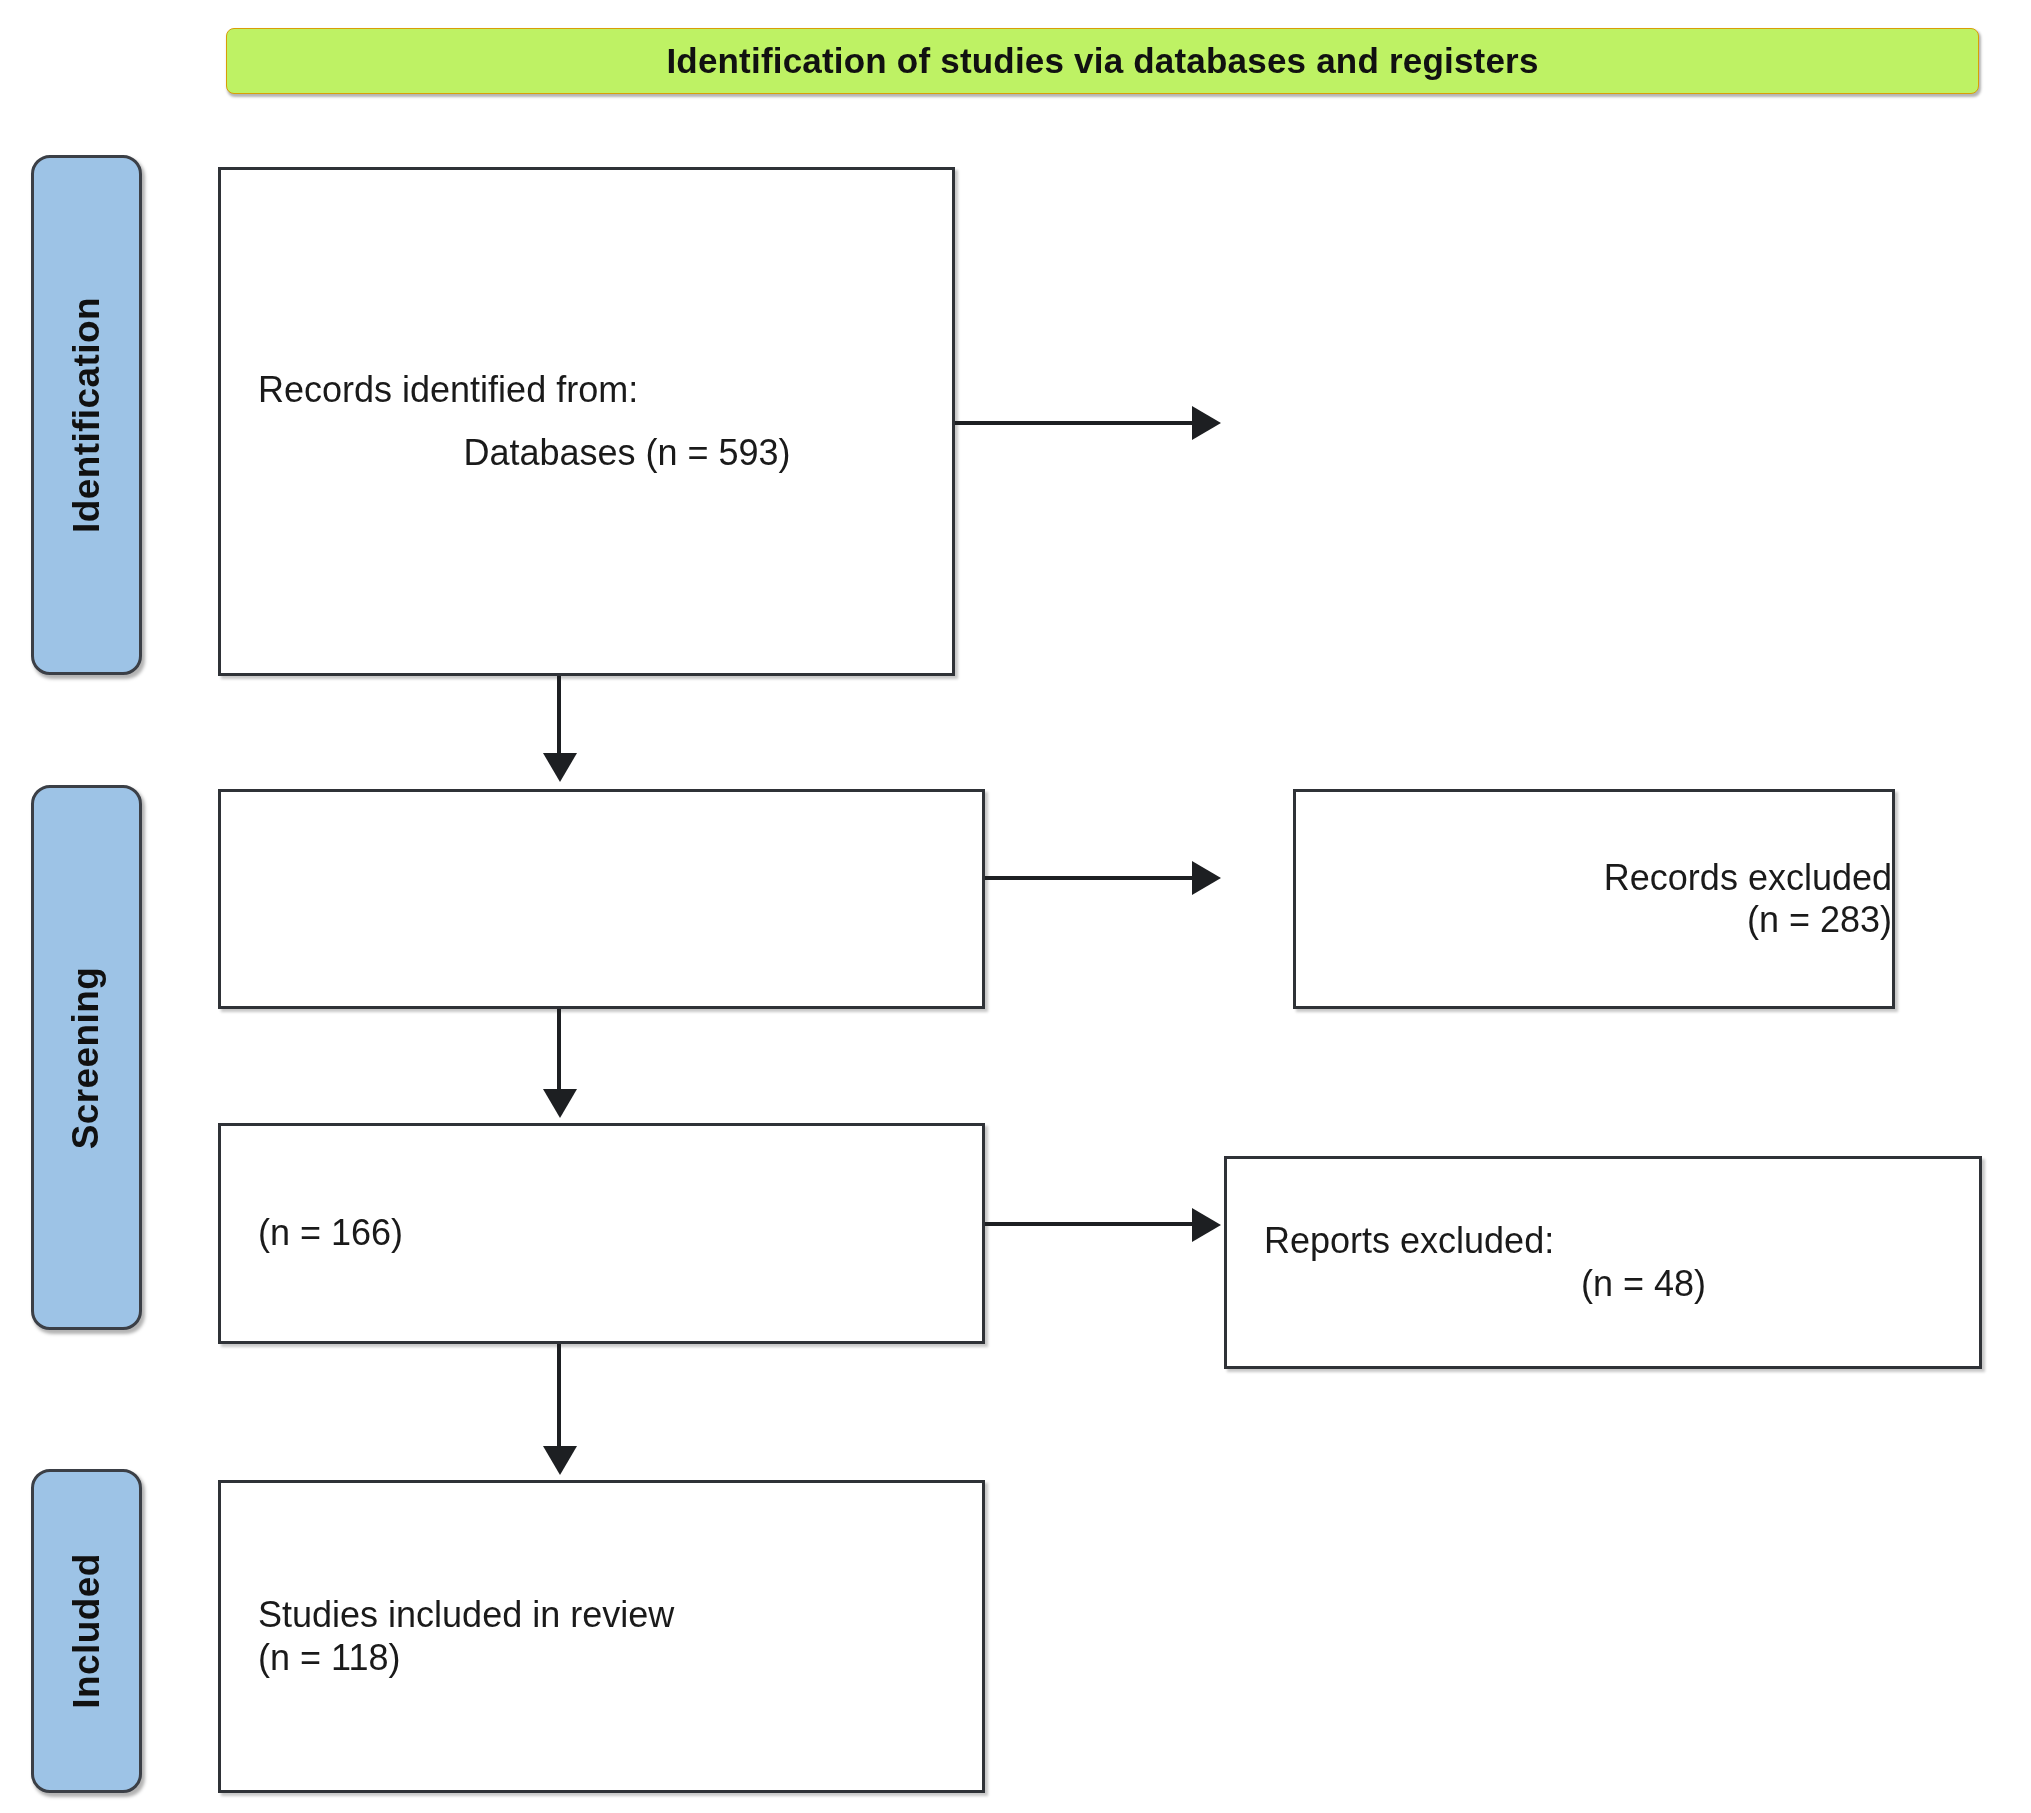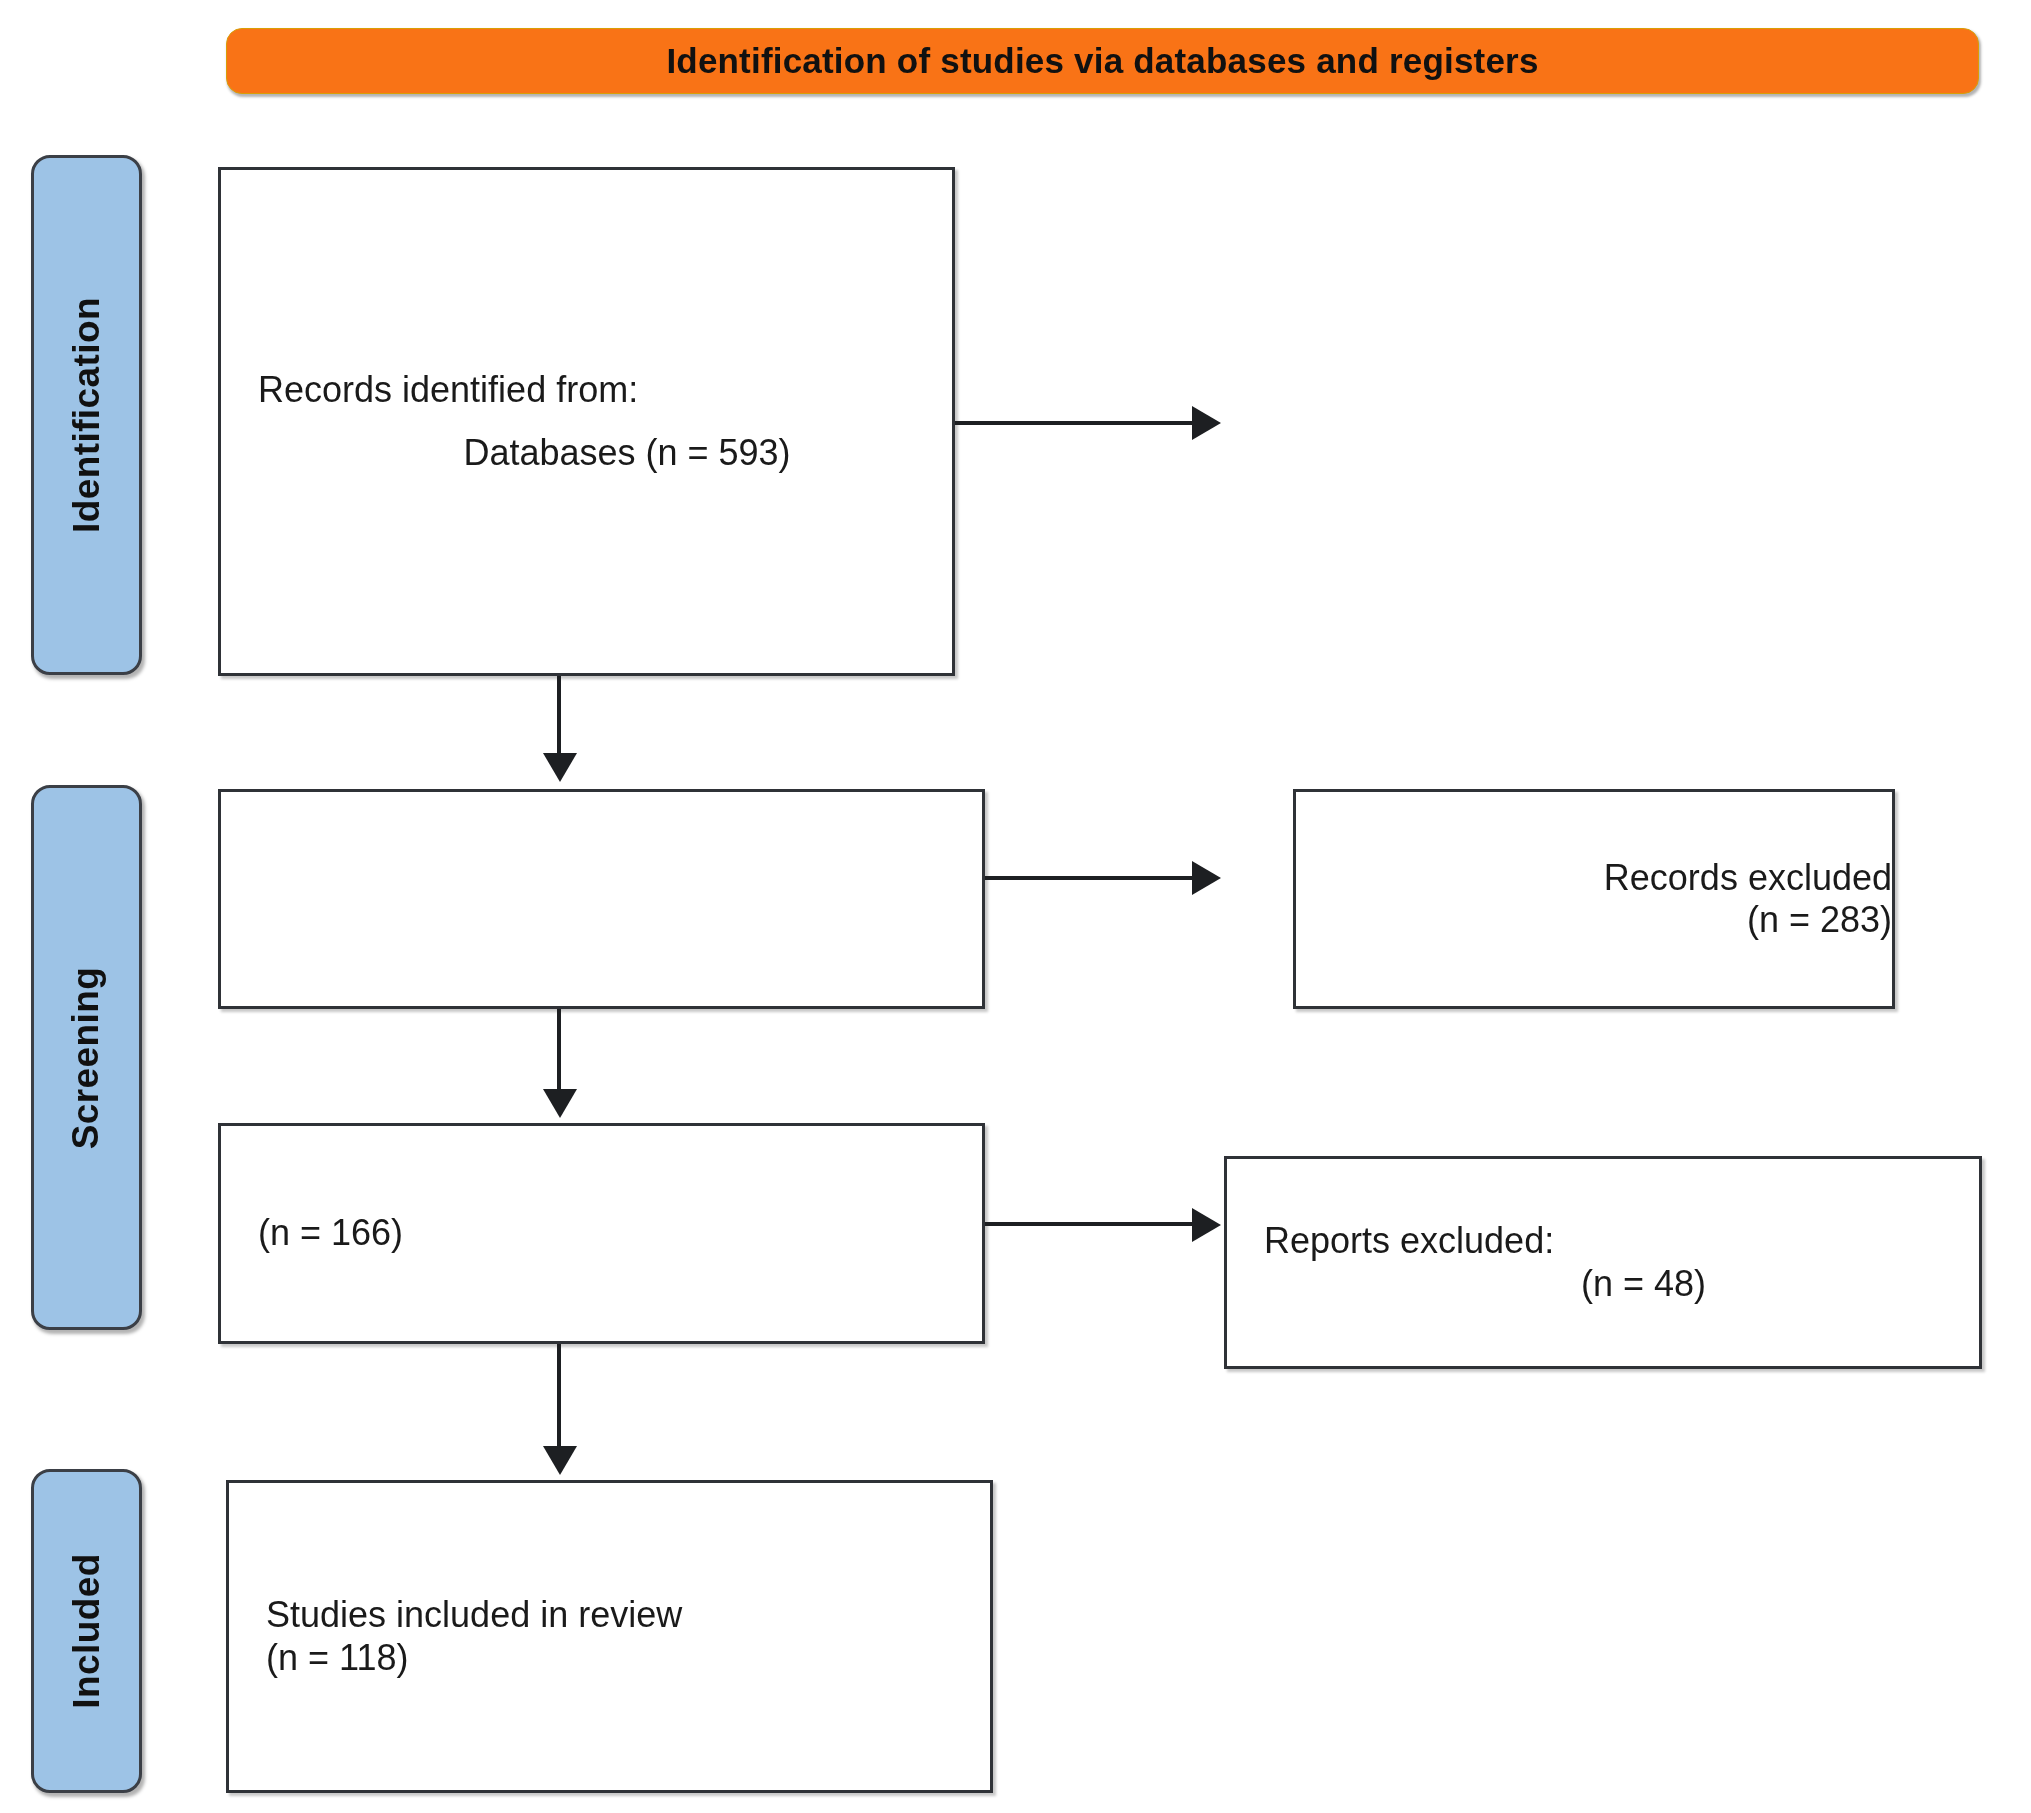--- a/index.html
+++ b/index.html
@@ -19,23 +19,23 @@
     overflow: hidden;
   }
 
   
   .banner {
     position: absolute;
     left: 226px;
     top: 28px;
     width: 1753px;
     height: 66px;
-    background: #f97316;
+    background: #bef264;
     border: 1.7px solid #d99e06;
-    border-radius: 16px;
+    border-radius: 8px;
     box-shadow: 1.7px 2.6px 2.6px rgba(0,0,0,0.30);
     display: flex;
     align-items: center;
     justify-content: center;
     box-sizing: border-box;
   }
   .banner-title {
     font-size: 35px;
     font-weight: bold;
     color: #111111;
@@ -90,21 +90,21 @@
   }
   .box p.indent  { padding-left: 44px; text-align: center; }
   .box p .ital   { font-style: italic; }
 
   #box-identified  { left: 218px;  top: 167px;  width: 737px;  height: 509px; gap: 20px; }
   #box-removed     { left: 1224px; top: 167px;  width: 758px;  height: 509px; }
   #box-screened    { left: 218px;  top: 789px;  width: 767px;  height: 220px; }
   #box-excluded    { left: 1293px; top: 789px;  width: 602px;  height: 220px; text-align: right; }
   #box-eligibility { left: 218px;  top: 1123px; width: 767px;  height: 221px; }
   #box-reports-ex  { left: 1224px; top: 1156px; width: 758px;  height: 213px; }
-  #box-included    { left: 218px;  top: 1480px; width: 767px;  height: 313px; margin-left: 8px; }
+  #box-included    { left: 218px;  top: 1480px; width: 767px;  height: 313px; }
 
   
   .line-h {
     position: absolute;
     height: 4.3px;
     background: #1d1f22;
   }
   .line-v {
     position: absolute;
     width: 4.3px;

